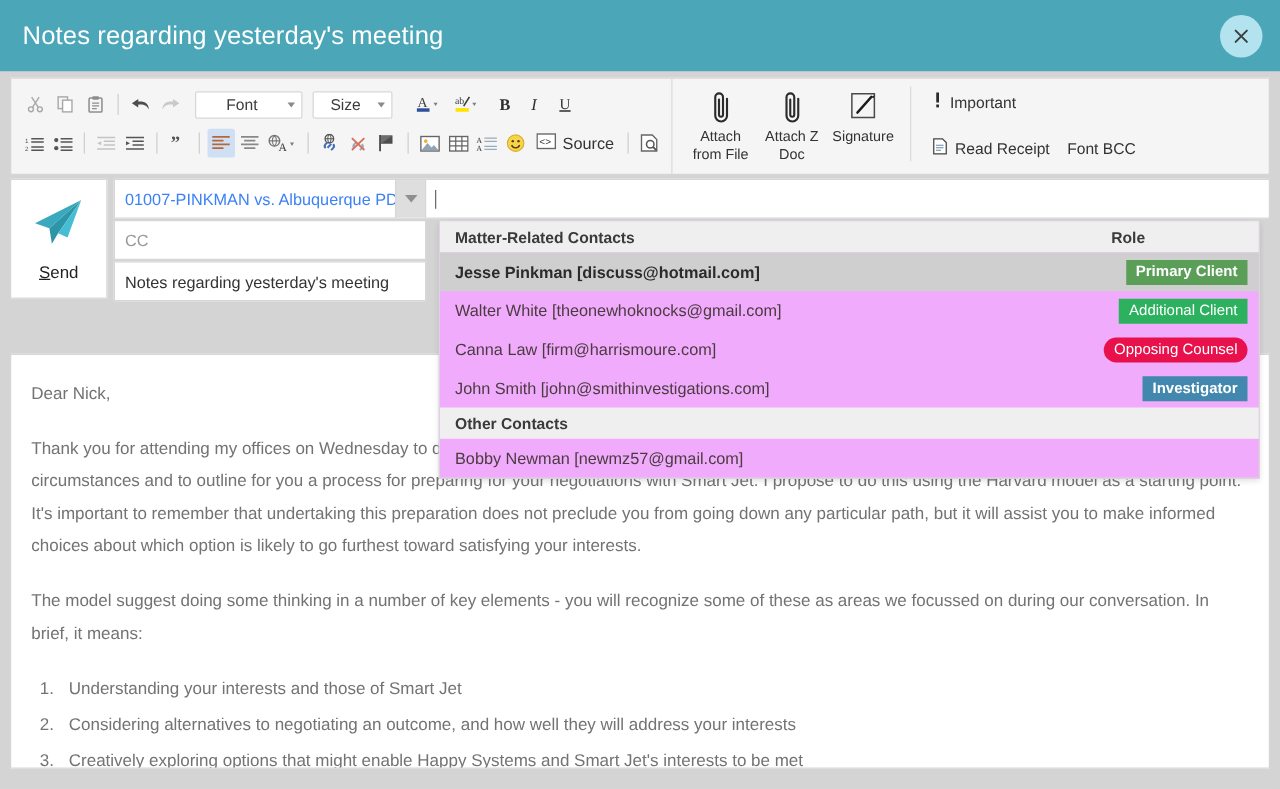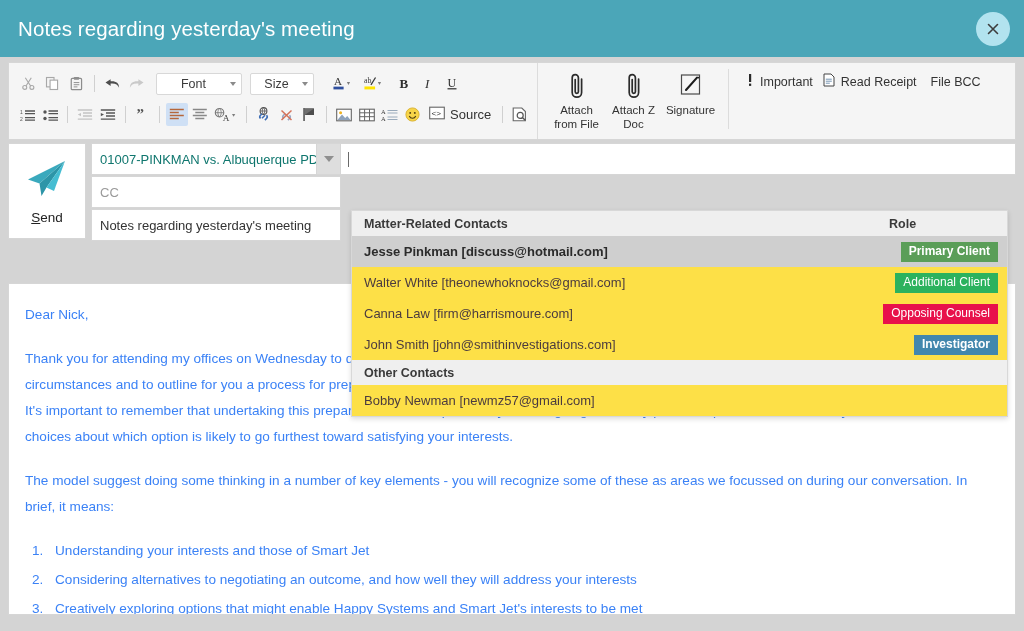--- a/index.html
+++ b/index.html
@@ -137,23 +137,24 @@
     cursor: pointer;
     font-size: 11.5px;
     color: #333;
     line-height: 14px;
     text-align: center;
   }
   .attach-item .ic { height: 34px; display: flex; align-items: center; }
   .vdiv { width: 1px; background: #dcdcdc; height: 60px; margin: 0 9px; }
   .opts-group {
     display: flex;
+    flex-direction: column;
     padding-left: 8px;
     padding-top: 4px;
-    gap: 10px;
+    gap: 20px;
   }
   .opt-row { display: flex; align-items: center; gap: 14px; }
   .opt {
     display: flex; align-items: center; gap: 6px;
     font-size: 12.5px; color: #333;
     cursor: pointer;
   }
 
   
   .compose {
@@ -187,21 +188,21 @@
     width: 250px;
     background: #fff;
     border: 1px solid #d6d6d6;
     display: flex;
     align-items: center;
     cursor: pointer;
   }
   .matter-select .val {
     flex: 1;
     font-size: 13px;
-    color: #0f766e;
+    color: #3b82f6;
     padding: 0 8px;
     white-space: nowrap;
     overflow: hidden;
   }
   .matter-select .arrow-box {
     width: 24px; height: 100%;
     background: #dedede;
     border-left: 1px solid #d6d6d6;
     display: flex; align-items: center; justify-content: center;
   }
@@ -244,44 +245,43 @@
   
   .body-area {
     position: absolute;
     left: 8px; top: 283px;
     width: 1008px; height: 332px;
     background: #fff;
     border: 1px solid #d6d6d6;
     padding: 18px 16px 0 16px;
     overflow: hidden;
     font-size: 13.6px;
-    color: #3b82f6;
+    color: #737373;
     line-height: 26px;
   }
   .body-area p { margin-bottom: 18px; }
   .body-area ol {
     margin: 0 0 0 22px;
     padding: 0;
   }
   .body-area ol li {
     padding-left: 8px;
     margin-bottom: 3px;
   }
 
   
   .contacts-panel {
     position: absolute;
     left: 351px; top: 176px;
     width: 657px;
-    background: #fde047;
+    background: #f0abfc;
     border: 1px solid #d8d8d8;
     box-shadow: 0 2px 5px rgba(0,0,0,0.14);
     z-index: 30;
     font-size: 13px;
-    margin-top: 34px;
   }
   .cp-header {
     display: flex;
     align-items: center;
     height: 25px;
     background: #efefef;
     padding: 0 12px;
     font-weight: bold;
     color: #3a3a3a;
     font-size: 12.5px;
@@ -310,21 +310,21 @@
   .cp-row .c-name { flex: 1; white-space: nowrap; overflow: hidden; }
   .badge {
     font-size: 12px;
     color: #fff;
     padding: 2px 8px 3px 8px;
     white-space: nowrap;
     line-height: 15px;
   }
   .badge.primary    { background: #5a9e58; }
   .badge.additional { background: #2cb25e; }
-  .badge.opposing   { background: #e8114b; }
+  .badge.opposing   { background: #e8114b; border-radius: 10px; }
   .badge.investigator { background: #4287ad; font-weight: bold; }
 </style>
 </head>
 <body>
 
 <div id="app">
 
   <div class="titlebar">
     <div class="title-text">Notes regarding yesterday's meeting</div>
     <div class="close-btn">
@@ -674,21 +674,21 @@
               <svg width="12" height="14" viewBox="0 0 12 14">
                 <path d="M1 1h7l3 3v9H1z" fill="#fff" stroke="#444" stroke-width="1"></path>
                 <g stroke="#6688aa" stroke-width="0.9">
                     <path d="M2.8 6.2h6 M2.8 8.2h6 M2.8 10.2h4"></path>
                   </g>
               </svg>
             </span>
             <span>Read Receipt</span>
           </div>
           <div class="opt">
-            <span>File BCC</span>
+            <span>Font BCC</span>
           </div>
         </div>
       </div>
     </div>
   </div>
 
   <div class="compose">
 
     <div class="send-box">
       <span>

